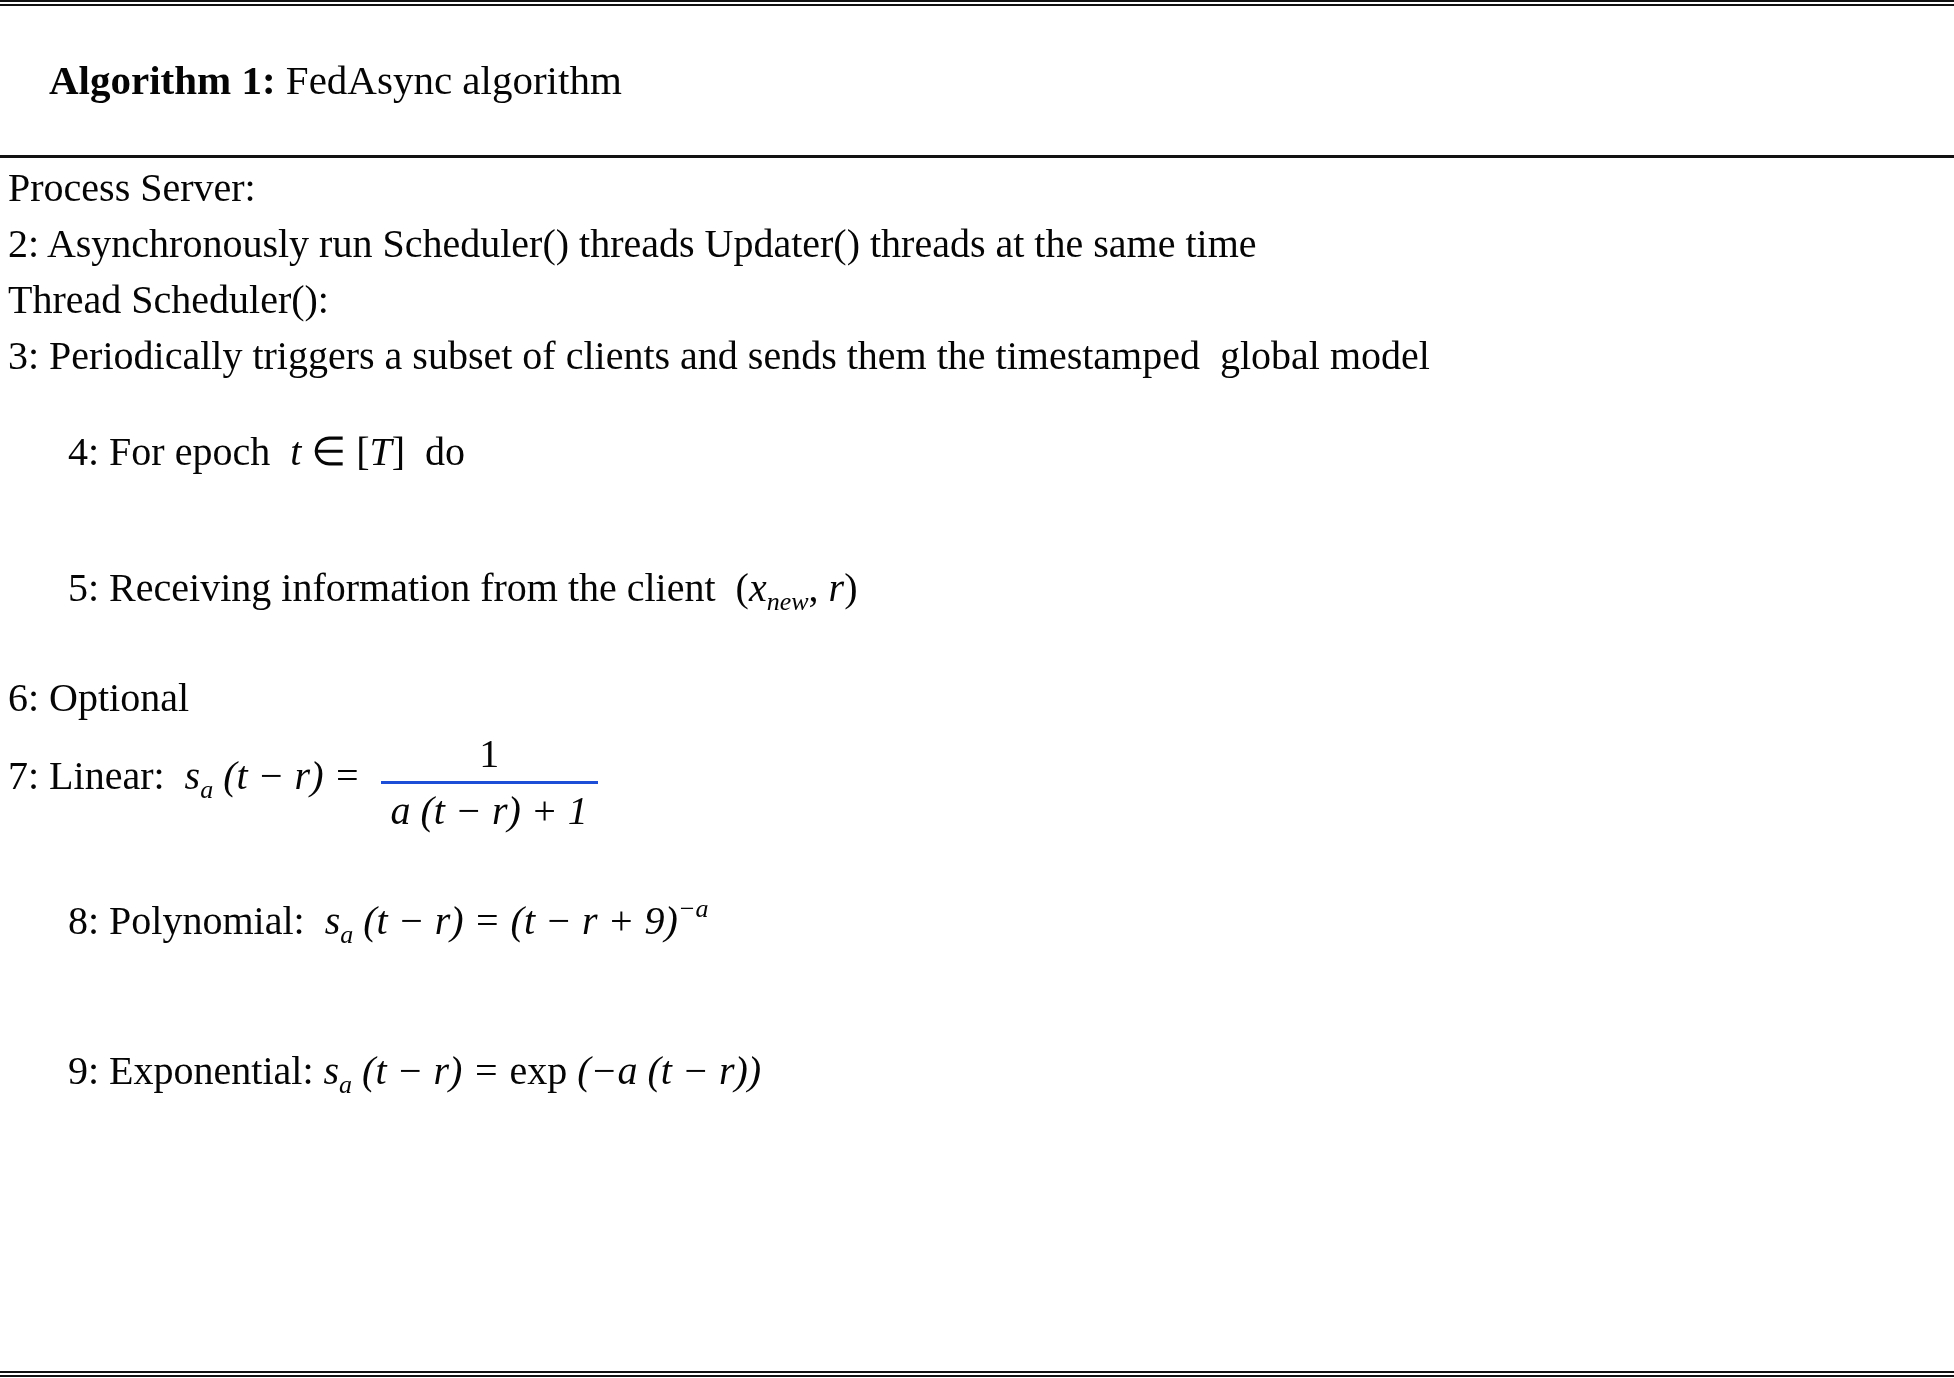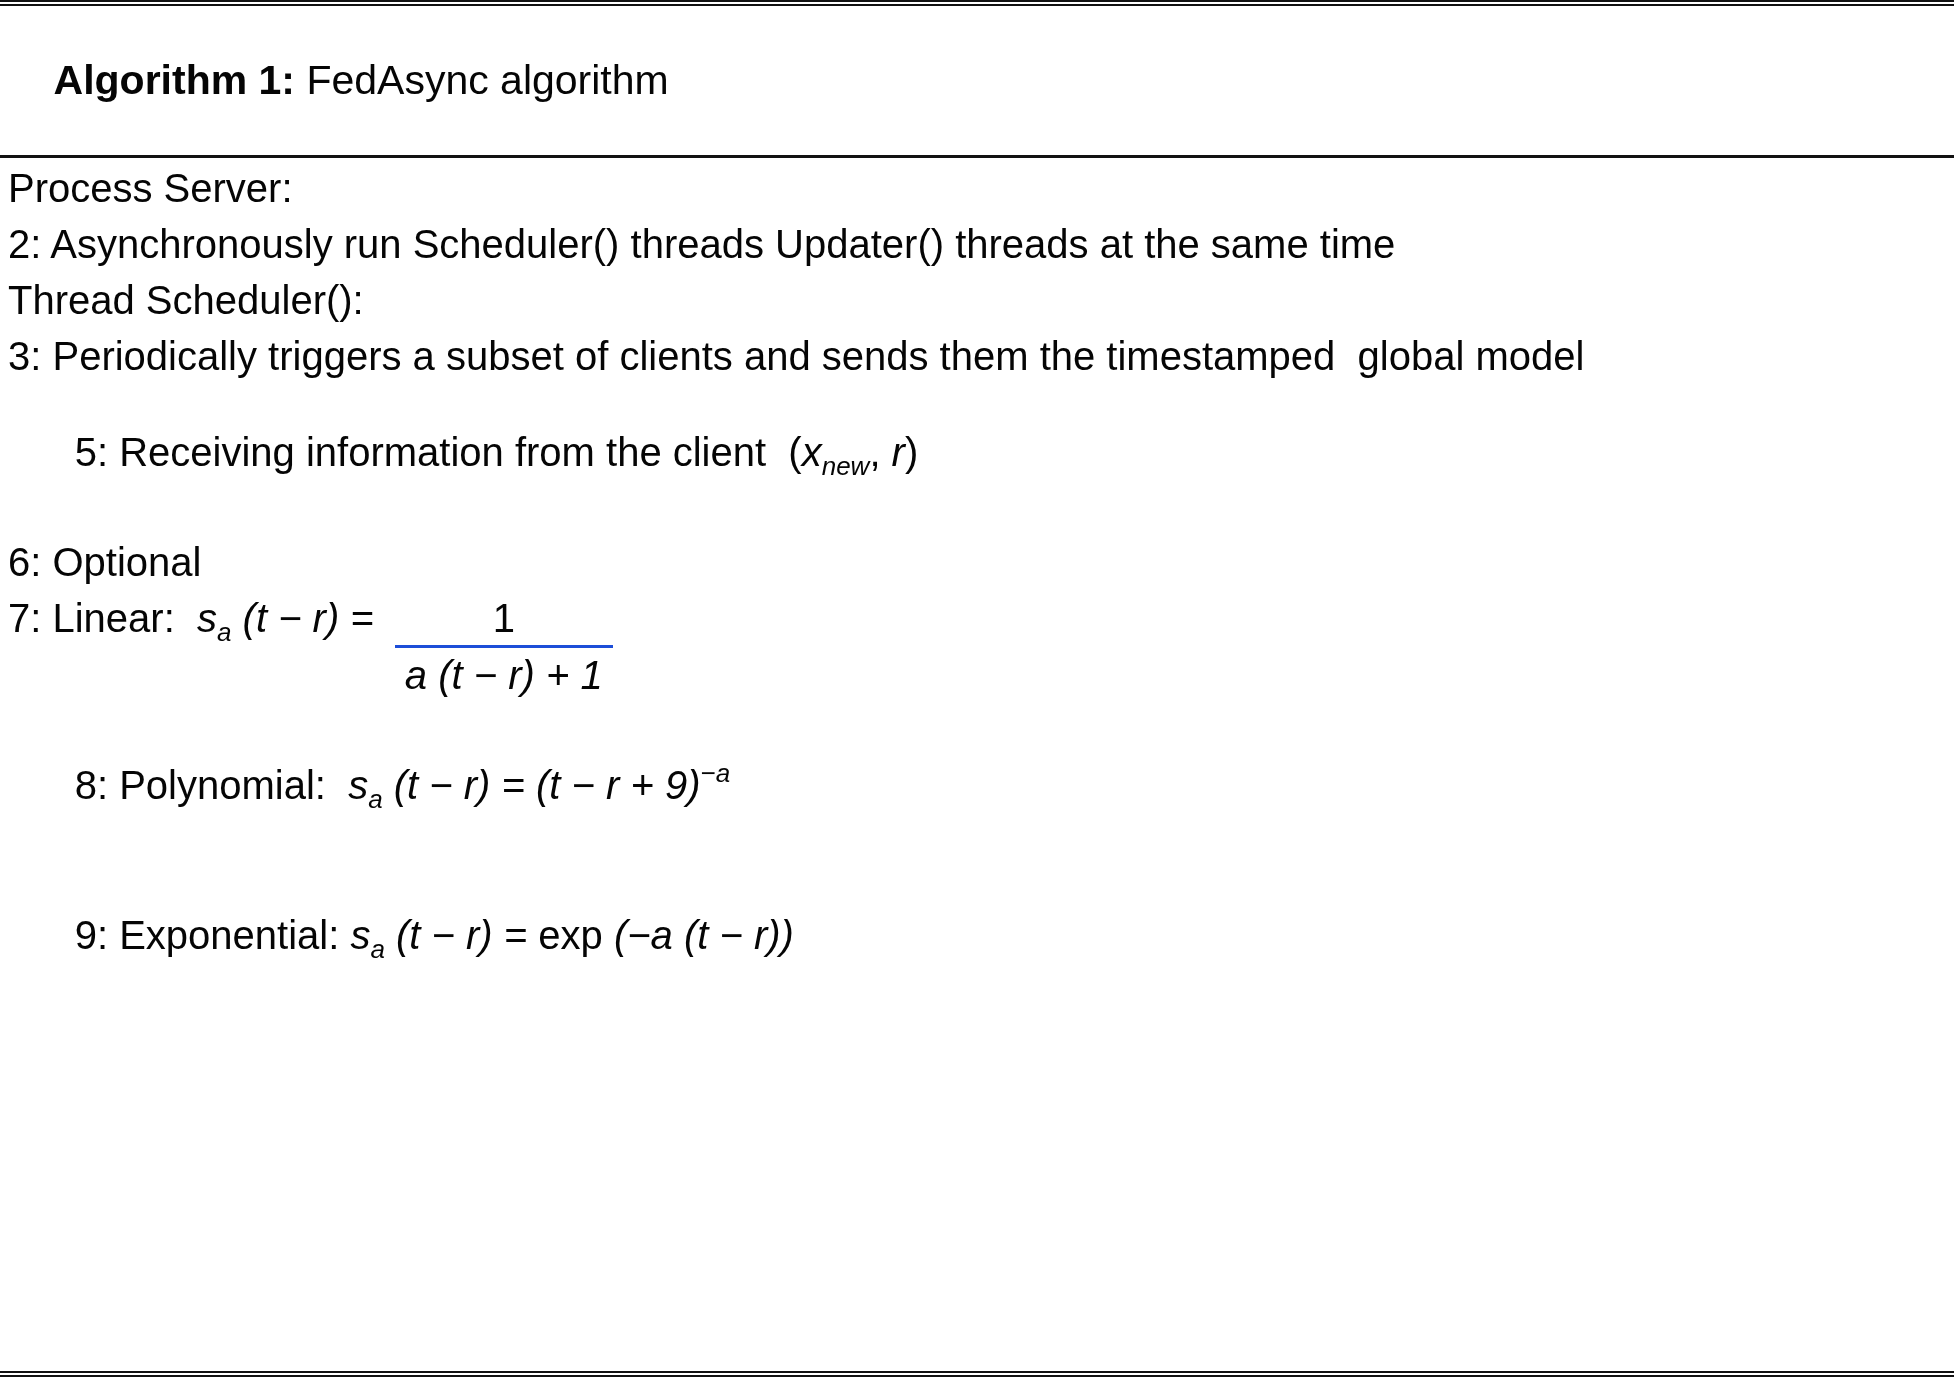--- a/index.html
+++ b/index.html
@@ -2,21 +2,21 @@
 <html><head>
 <meta charset="utf-8">
 <style>
   html, body { margin: 0; padding: 0; background: #ffffff; }
   .page {
     position: relative;
     width: 1954px;
     height: 1378px;
     background: #ffffff;
     color: #050505;
-    font-family: Liberation Sans, sans-serif;
+    font-family: Liberation Serif, serif;
     overflow: hidden;
     box-sizing: border-box;
   }
   .rule-double {
     height: 2px;
     border-top: 2px solid #111;
     border-bottom: 2px solid #111;
     background: #fff;
   }
   .rule-bottom {
@@ -35,21 +35,21 @@
   .line {
     font-size: 40px;
     line-height: 40px;
     margin-bottom: 16px;
     white-space: pre-wrap;
   }
   .m { font-style: italic; }
   .sb { font-size: 26px; font-style: italic; vertical-align: -9px; }
   .sp { font-size: 26px; font-style: italic; vertical-align: 17px; }
   
-  .fracline { display: flex; align-items: flex-start; margin-top: 6px; margin-bottom: 18px; }
+  .fracline { display: flex; align-items: center; margin-top: 6px; margin-bottom: 18px; }
   .frac {
     display: inline-flex;
     flex-direction: column;
     align-items: center;
     margin-left: 10px;
     vertical-align: middle;
   }
   .frac .num { padding: 0 6px 7px 6px; line-height: 40px; }
   .frac .den { border-top: 3px solid #1d4ed8; padding: 7px 10px 0 10px; line-height: 40px; }
 </style>
@@ -71,20 +71,23 @@
     <div class="line">Process Server:</div>
 
 
     <div class="line">2: Asynchronously run Scheduler() threads Updater() threads at the same time</div>
 
     <div class="line">Thread Scheduler():</div>
 
     <div class="line">3: Periodically triggers a subset of clients and sends them the timestamped  global model</div>
 
 
+    <div class="line">
+      <span>4: For epoch  </span><span class="m">t</span><span> ∈ [</span><span class="m">T</span><span>]  do</span>
+    </div>
 
     <div class="line">
       <span>5: Receiving information from the client  (</span><span class="m">x</span><span class="sb">new</span><span>, </span><span class="m">r</span><span>)</span>
     </div>
 
     <div class="line">6: Optional</div>
 
     <div class="line fracline">
       <span class="txt"><span>7: Linear:  </span><span class="m">s</span><span class="sb">a</span><span class="m"> (t − r) = </span></span>
       <span class="frac">

